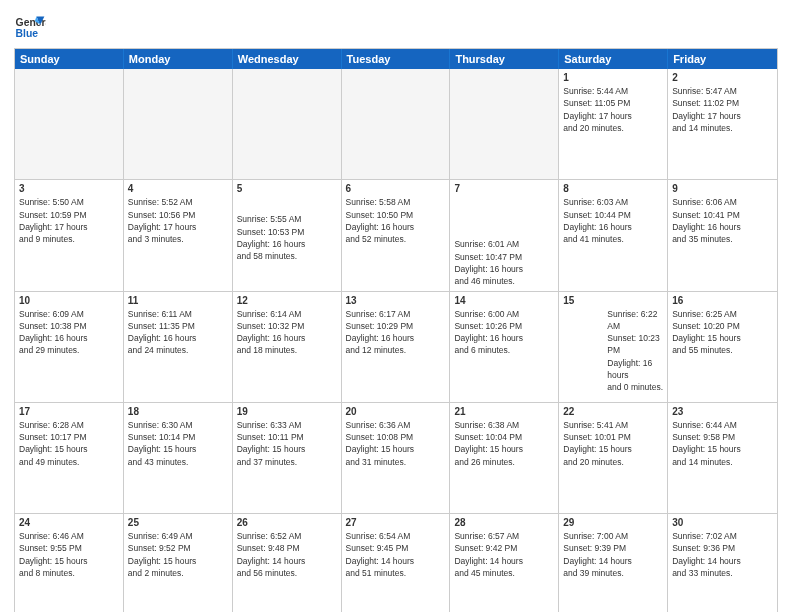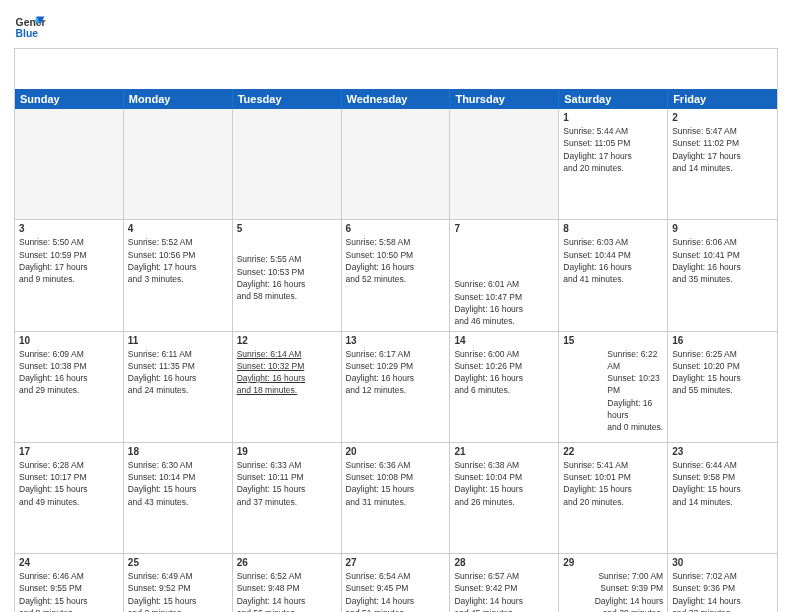--- a/index.html
+++ b/index.html
@@ -48,21 +48,20 @@
     .calendar {
       flex: 1;
       display: flex;
       flex-direction: column;
       border: 1px solid #ccc;
     }
     .cal-header {
       display: grid;
       grid-template-columns: repeat(7, 1fr);
       background: #1565c0;
-      margin-top: 40px;
     }
     .cal-header-cell {
       color: white;
       font-weight: bold;
       font-size: 11px;
       padding: 4px 5px;
       border-right: 1px solid #1976d2;
       text-align: left;
     }
     .cal-header-cell:last-child { border-right: none; }
@@ -112,22 +111,22 @@
     <div class="title-block">
       <div class="main-title"></div>
       <div class="sub-title"></div>
     </div>
   </div>
 
   <div class="calendar">
     <div class="cal-header">
     <div class="cal-header-cell">Sunday</div>
         <div class="cal-header-cell">Monday</div>
+        <div class="cal-header-cell">Wednesday</div>
         <div class="cal-header-cell">Tuesday</div>
-        <div class="cal-header-cell">Wednesday</div>
         <div class="cal-header-cell">Thursday</div>
         <div class="cal-header-cell">Saturday</div>
         <div class="cal-header-cell">Friday</div>
       </div>
     <div class="cal-body">
     <div class="cal-cell empty"></div>
         <div class="cal-cell empty"></div>
         <div class="cal-cell empty"></div>
         <div class="cal-cell empty"></div>
         <div class="cal-cell empty"></div>
@@ -203,21 +202,21 @@
         </div>
         <div class="cal-cell">
           <span class="day-num">11</span>
           <div class="day-info" style="white-space: pre-line;">Sunrise: 6:11 AM
 Sunset: 11:35 PM
 Daylight: 16 hours
 and 24 minutes.</div>
         </div>
         <div class="cal-cell">
           <span class="day-num">12</span>
-          <div class="day-info" style="white-space: pre-line; text-decoration: underline;">Sunrise: 6:14 AM
+          <div class="day-info" style="white-space: pre-line;">Sunrise: 6:14 AM
 Sunset: 10:32 PM
 Daylight: 16 hours
 and 18 minutes.</div>
         </div>
         <div class="cal-cell">
           <span class="day-num">13</span>
           <div class="day-info" style="white-space: pre-line;">Sunrise: 6:17 AM
 Sunset: 10:29 PM
 Daylight: 16 hours
 and 12 minutes.</div>
@@ -322,21 +321,21 @@
         </div>
         <div class="cal-cell">
           <span class="day-num">28</span>
           <div class="day-info" style="white-space: pre-line;">Sunrise: 6:57 AM
 Sunset: 9:42 PM
 Daylight: 14 hours
 and 45 minutes.</div>
         </div>
         <div class="cal-cell">
           <span class="day-num">29</span>
-          <div class="day-info" style="white-space: pre-line; text-align: right;">Sunrise: 7:00 AM
+          <div class="day-info" style="white-space: pre-line;">Sunrise: 7:00 AM
 Sunset: 9:39 PM
 Daylight: 14 hours
 and 39 minutes.</div>
         </div>
         <div class="cal-cell">
           <span class="day-num">30</span>
           <div class="day-info" style="white-space: pre-line;">Sunrise: 7:02 AM
 Sunset: 9:36 PM
 Daylight: 14 hours
 and 33 minutes.</div>

